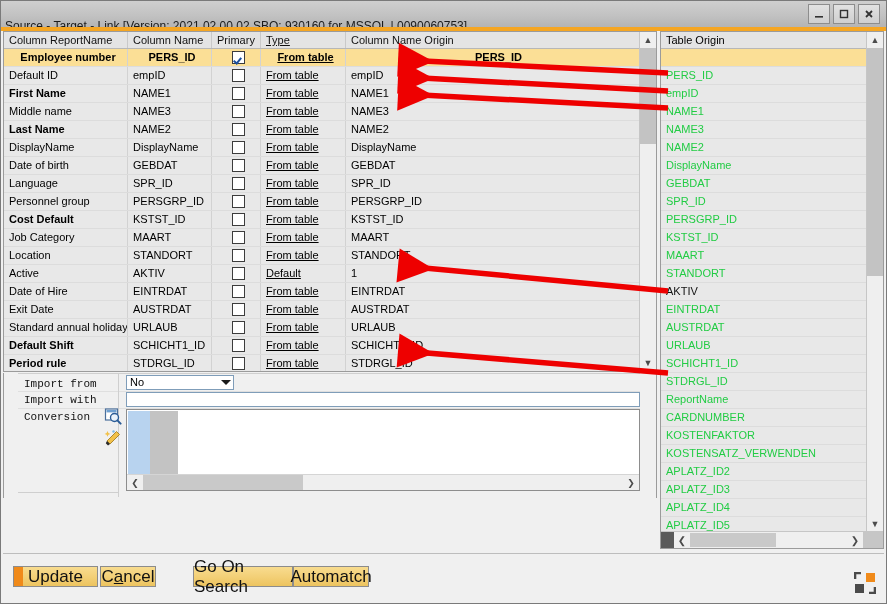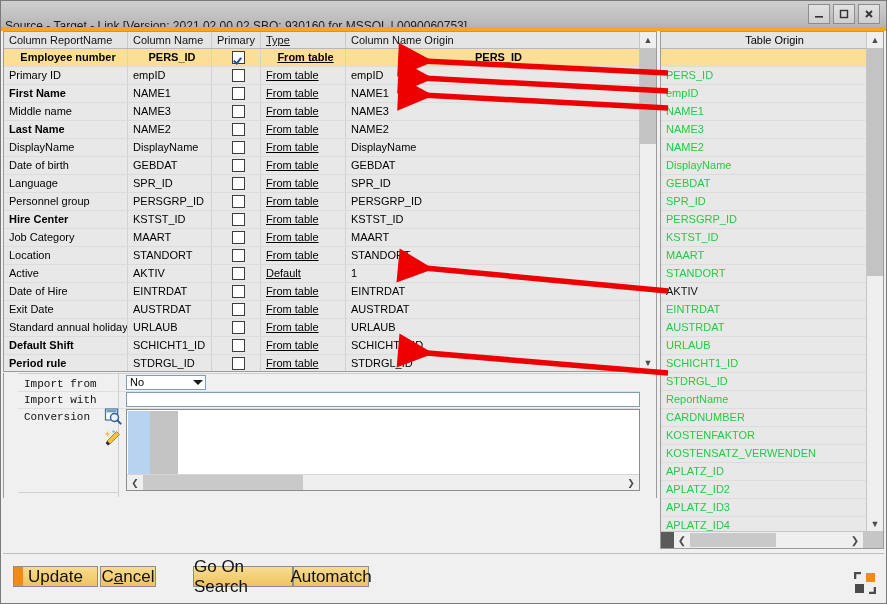--- a/index.html
+++ b/index.html
@@ -53,21 +53,21 @@
   .gvdown{position:absolute;left:0;bottom:0;width:16px;height:16px;}
 
   
   .formarea{position:absolute;left:2px;top:372px;width:654px;height:125px;
     background:#f0f0f0;border-left:1px solid #9b9b9b;border-right:1px solid #9b9b9b;
     box-sizing:border-box;}
   .frow{position:absolute;font-size:11px;color:#111;font-family:Liberation Mono, monospace;}
   .lbl-importfrom{left:20px;top:5px;}
   .lbl-importwith{left:20px;top:21px;}
   .lbl-conversion{left:20px;top:38px;}
-  .combo{position:absolute;left:122px;top:2px;width:80px;height:15px;background:#fff;
+  .combo{position:absolute;left:122px;top:2px;width:108px;height:15px;background:#fff;
     border:1px solid #7f9db9;box-sizing:border-box;font-size:11px;padding-left:3px;
     line-height:13px;}
   .combo .arrow{position:absolute;right:2px;top:4px;width:0;height:0;
     border-left:5px solid transparent;border-right:5px solid transparent;border-top:5px solid #1a1a1a;}
   .txtbox{position:absolute;left:122px;top:19px;width:514px;height:15px;background:#fff;
     border:1px solid #7f9db9;box-sizing:border-box;}
   .convbox{position:absolute;left:122px;top:36px;width:514px;height:82px;background:#fff;
     border:1px solid #8d8d8d;box-sizing:border-box;overflow:hidden;}
   .convcol-blue{position:absolute;left:1px;top:1px;width:22px;height:64px;background:#b8d3ef;}
   .convcol-gray{position:absolute;left:23px;top:1px;width:28px;height:64px;background:#c3c3c3;}
@@ -85,21 +85,21 @@
   .hdivider{position:absolute;left:14px;top:0;width:622px;height:1px;background:#cfcfcf;}
   .hdivider2{position:absolute;left:14px;top:119px;width:100px;height:1px;background:#cfcfcf;}
   .hdivider3{position:absolute;left:14px;top:18px;width:622px;height:1px;background:#dfdfdf;}
   .hdivider4{position:absolute;left:14px;top:35px;width:622px;height:1px;background:#dfdfdf;}
 
   
   .rightpanel{position:absolute;left:659px;top:30px;width:224px;height:518px;
     background:#e8e8e8;border:1px solid #9b9b9b;box-sizing:border-box;overflow:hidden;}
   .rhead{display:flex;height:16px;line-height:16px;background:#e4e4e4;
     border-bottom:1px solid #b7b7b7;font-size:11px;}
-  .rhead .t{flex:1;padding-left:5px;text-align:center;}
+  .rhead .t{flex:1;padding-left:5px;}
   .rlist{position:absolute;left:0;top:17px;width:206px;}
   .rrow{height:17px;line-height:17px;padding-left:5px;font-size:11px;color:#22cc44;
     border-bottom:1px solid #dcdcdc;background:#e8e8e8;white-space:nowrap;overflow:hidden;}
   .rrow.highlight{background:#fbdf96;}
   .rrow.black{color:#111;}
   .rvscroll{position:absolute;right:0;top:0;width:16px;height:500px;background:#efefef;
     border-left:1px solid #c6c6c6;}
   .rvthumb{position:absolute;left:0;top:16px;width:16px;height:228px;background:#c3c3c3;}
   .rvdown{position:absolute;left:0;bottom:0;width:16px;height:16px;}
   .rhscroll{position:absolute;left:0;bottom:0;width:222px;height:16px;background:#efefef;
@@ -169,21 +169,21 @@
         <div class="grow sel">
           <div class="cell c0 bold">Employee number</div>
           <div class="cell c1">PERS_ID</div>
           <div class="cell c2 chkcell">
             <span class="chk on"></span>
           </div>
           <div class="cell c3">From table</div>
           <div class="cell c4">PERS_ID</div>
         </div>
         <div class="grow">
-          <div class="cell c0">Primary ID</div>
+          <div class="cell c0">Default ID</div>
           <div class="cell c1">empID</div>
           <div class="cell c2 chkcell">
             <span class="chk"></span>
           </div>
           <div class="cell c3">From table</div>
           <div class="cell c4">empID</div>
         </div>
         <div class="grow">
           <div class="cell c0 bold">First Name</div>
           <div class="cell c1">NAME1</div>
@@ -241,21 +241,21 @@
         <div class="grow">
           <div class="cell c0">Personnel group</div>
           <div class="cell c1">PERSGRP_ID</div>
           <div class="cell c2 chkcell">
             <span class="chk"></span>
           </div>
           <div class="cell c3">From table</div>
           <div class="cell c4">PERSGRP_ID</div>
         </div>
         <div class="grow">
-          <div class="cell c0 bold">Hire Center</div>
+          <div class="cell c0 bold">Cost Default</div>
           <div class="cell c1">KSTST_ID</div>
           <div class="cell c2 chkcell">
             <span class="chk"></span>
           </div>
           <div class="cell c3">From table</div>
           <div class="cell c4">KSTST_ID</div>
         </div>
         <div class="grow">
           <div class="cell c0">Job Category</div>
           <div class="cell c1">MAART</div>
@@ -403,21 +403,20 @@
         <div class="rrow black">AKTIV</div>
         <div class="rrow">EINTRDAT</div>
         <div class="rrow">AUSTRDAT</div>
         <div class="rrow">URLAUB</div>
         <div class="rrow">SCHICHT1_ID</div>
         <div class="rrow">STDRGL_ID</div>
         <div class="rrow">ReportName</div>
         <div class="rrow">CARDNUMBER</div>
         <div class="rrow">KOSTENFAKTOR</div>
         <div class="rrow">KOSTENSATZ_VERWENDEN</div>
-        <div class="rrow">APLATZ_ID</div>
         <div class="rrow">APLATZ_ID2</div>
         <div class="rrow">APLATZ_ID3</div>
         <div class="rrow">APLATZ_ID4</div>
         <div class="rrow">APLATZ_ID5</div>
       </div>
     <div class="rvscroll">
       <div class="sb-arrow">▲</div>
       <div class="rvthumb"></div>
       <div class="rvdown sb-arrow">▼</div>
     </div>

